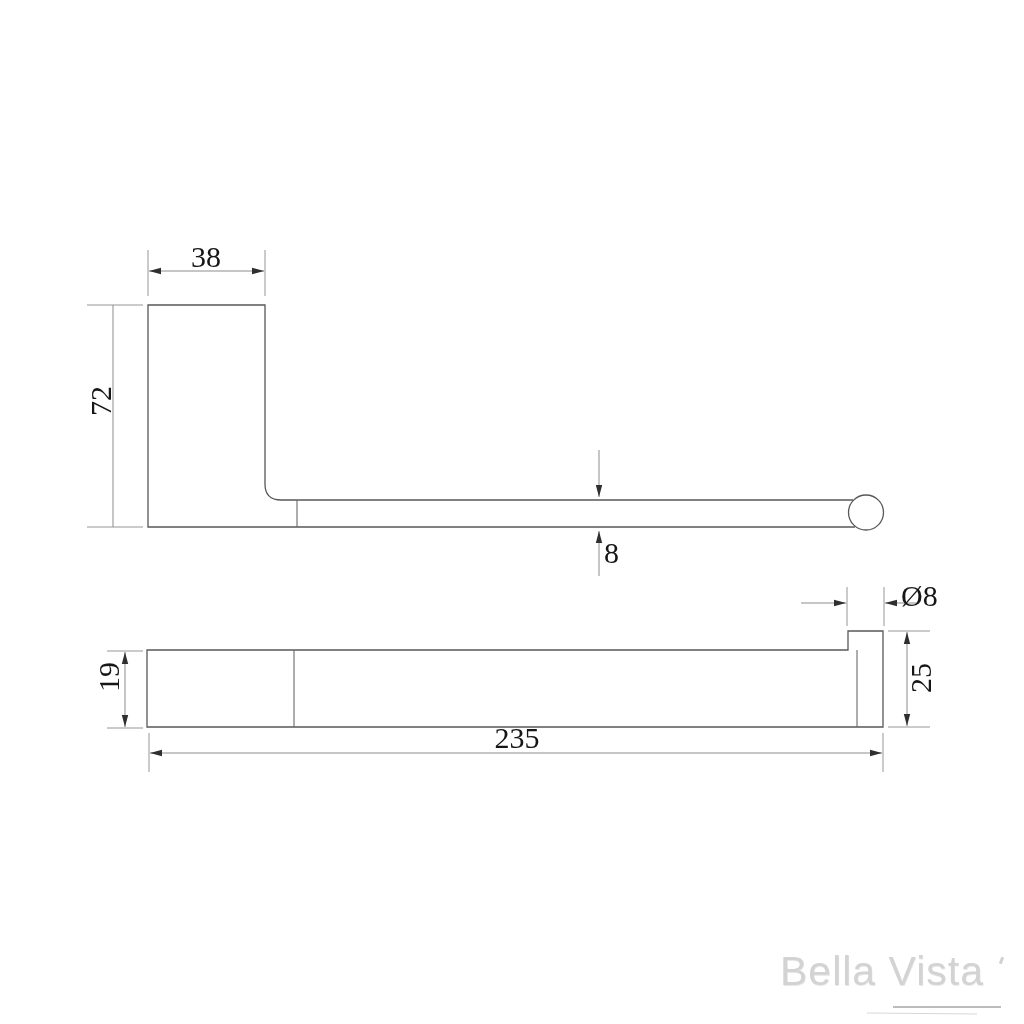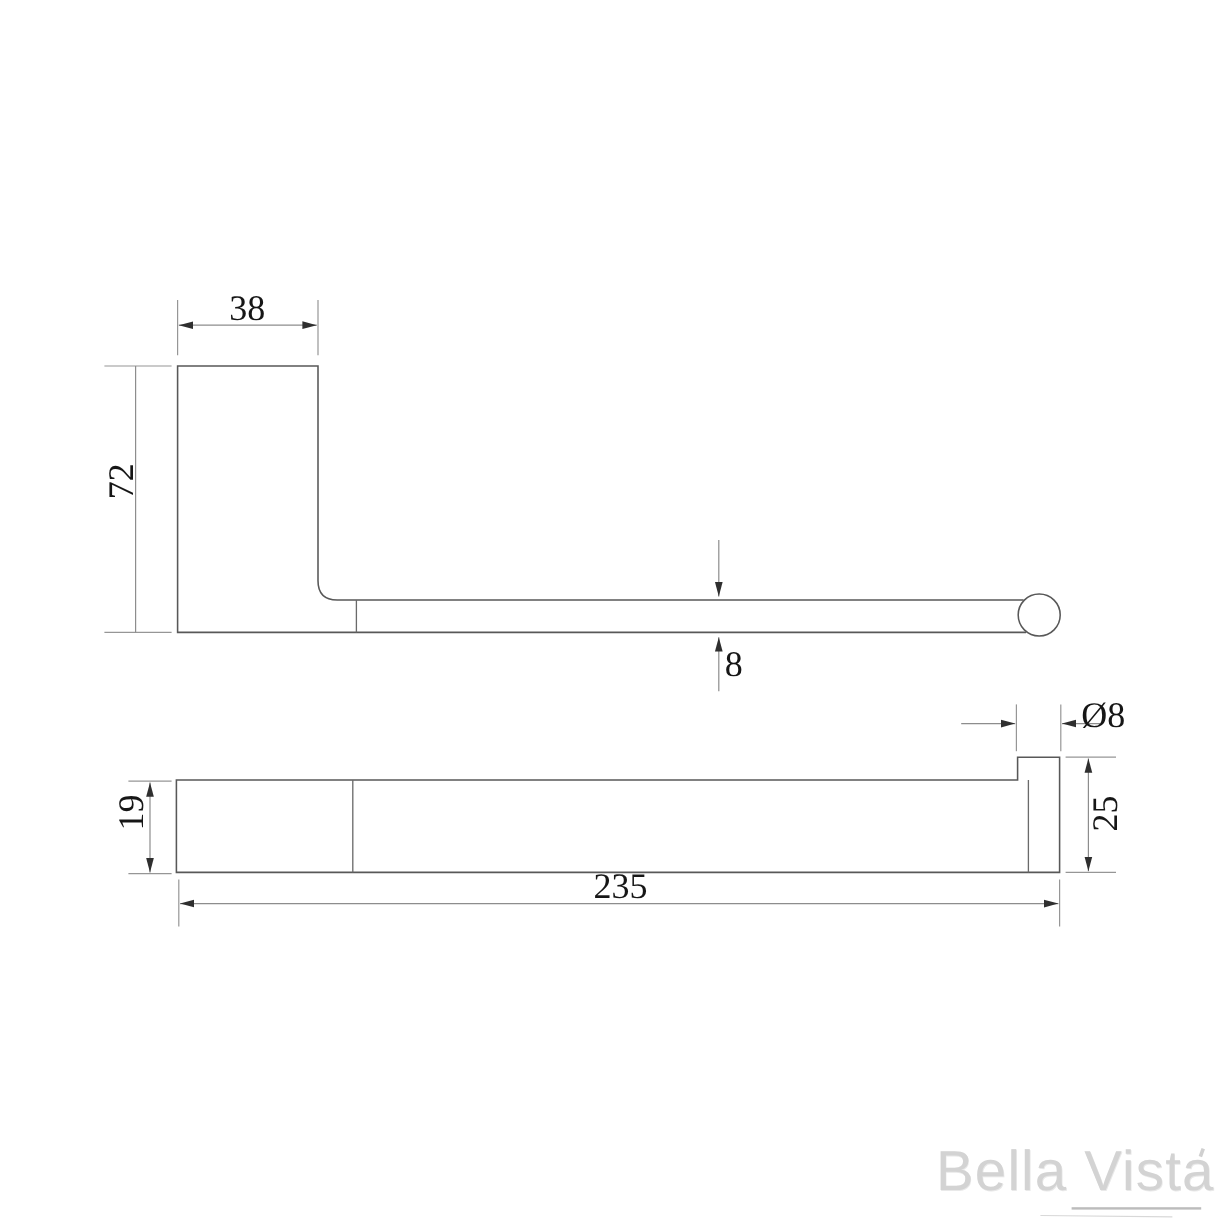--- a/index.html
+++ b/index.html
@@ -20,21 +20,21 @@
   .dimtext{
     font-family:"Liberation Serif", serif;
     font-size:30px;
     fill:#161616;
   }
   .logo{
     position:absolute;
     left:780px;top:948px;
     width:240px;
     font-family:"Liberation Sans", sans-serif;
-    font-size:47px;
+    font-size:41px;
     font-weight:300;
     letter-spacing:1px;
     color:#d3d3d3;
     text-shadow:0.5px 0.5px 0 #e9e9e9;
     white-space:nowrap;
   }
   .logo-underline-1{
     position:absolute;
     left:893px;top:1006px;
     width:108px;height:2px;

